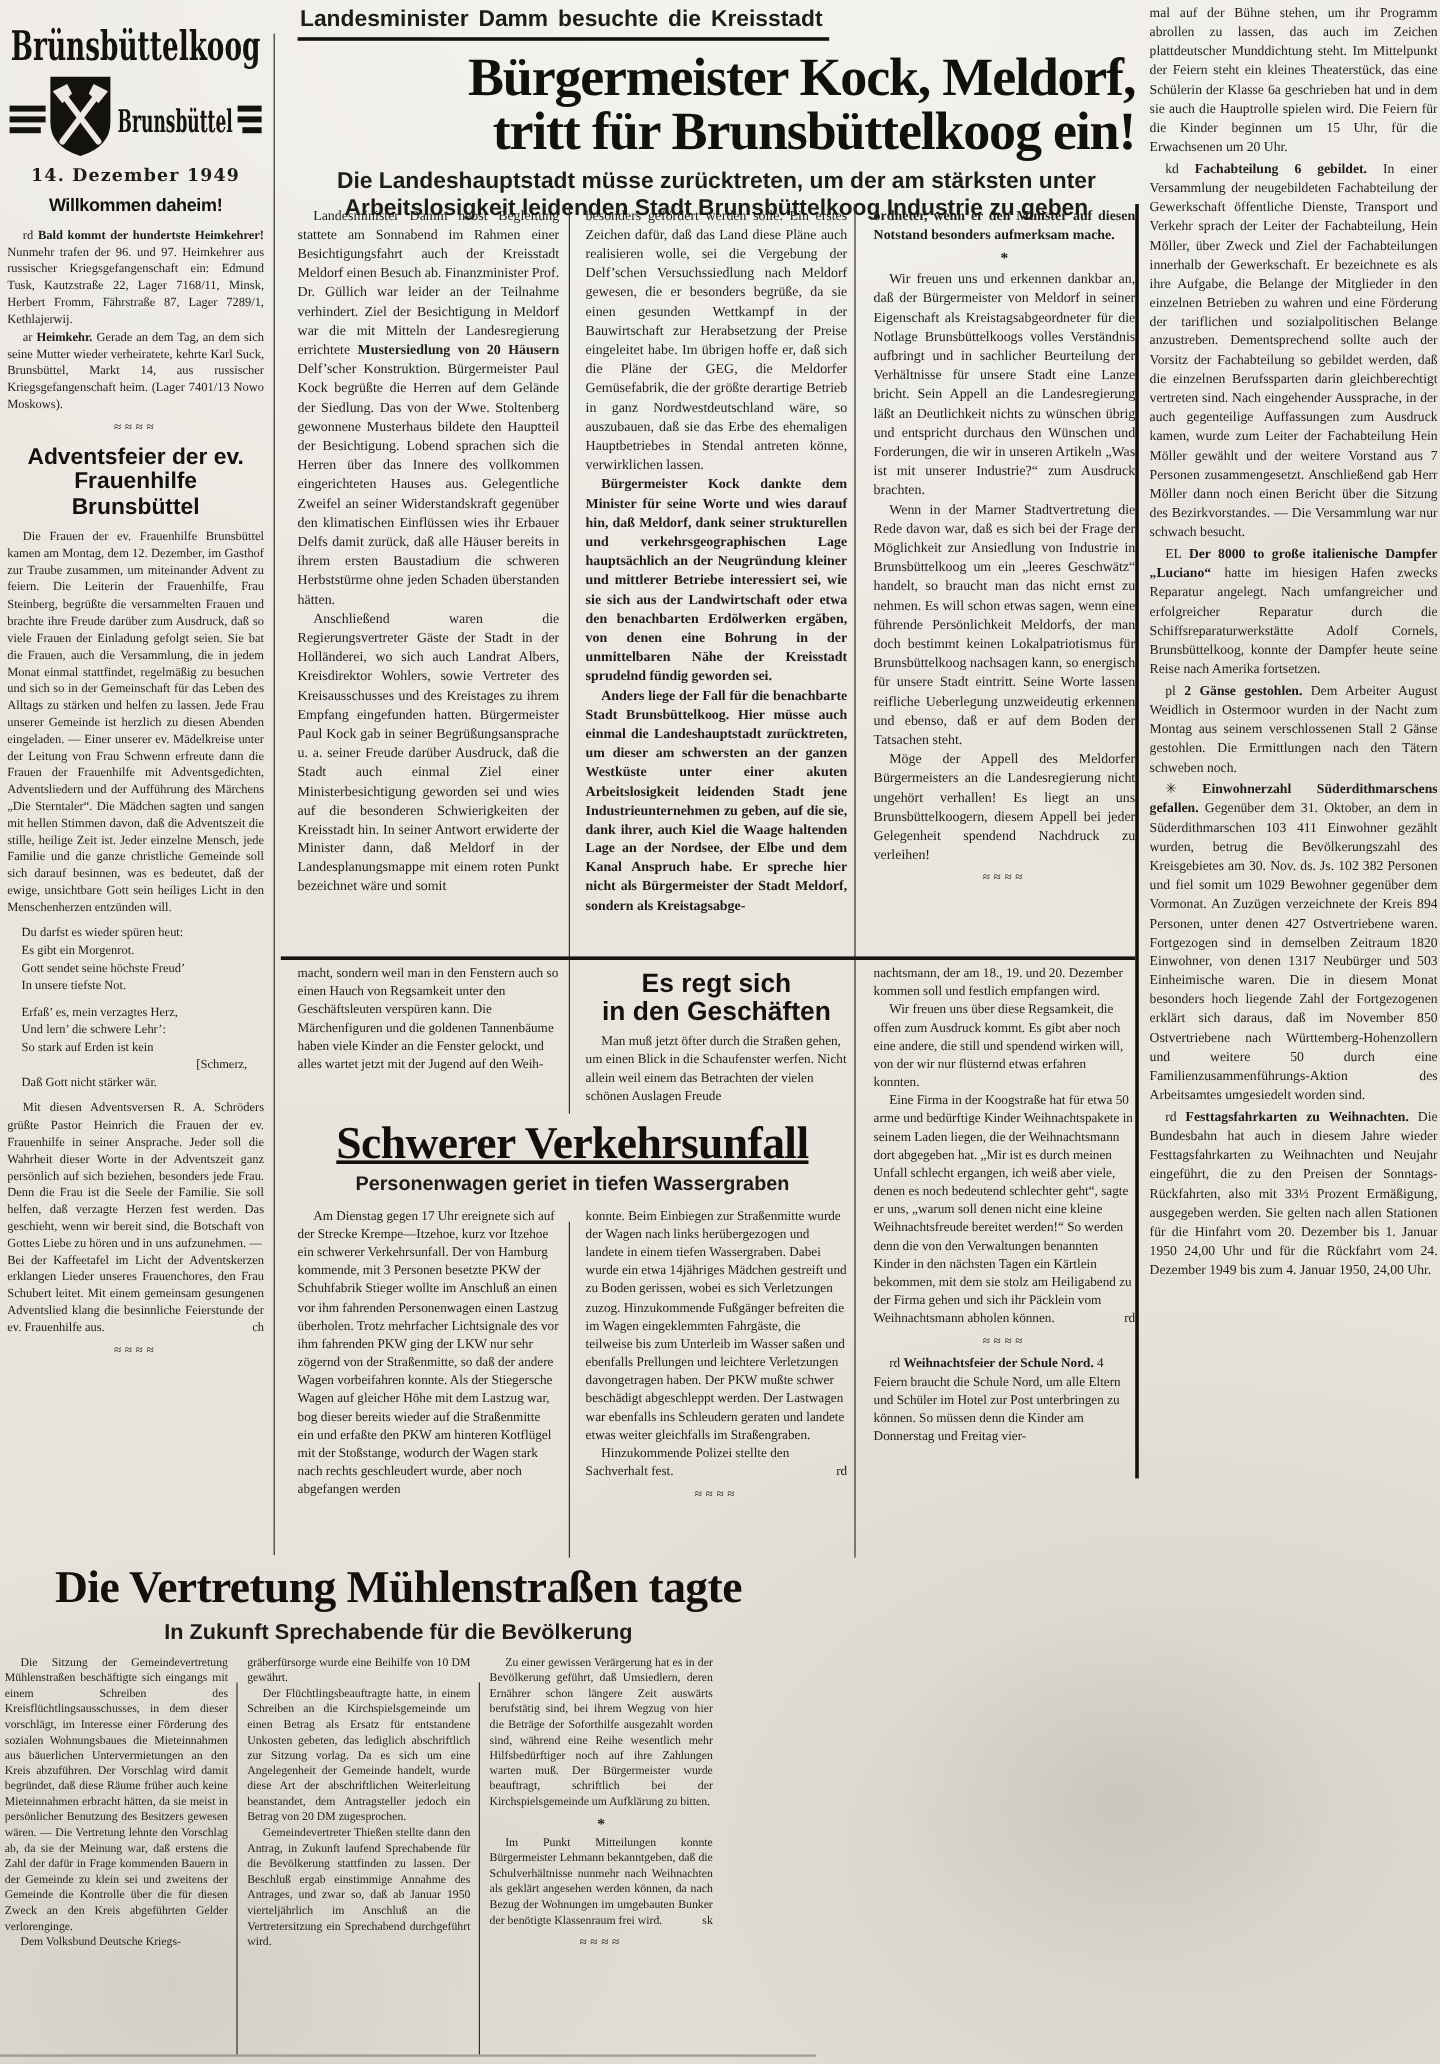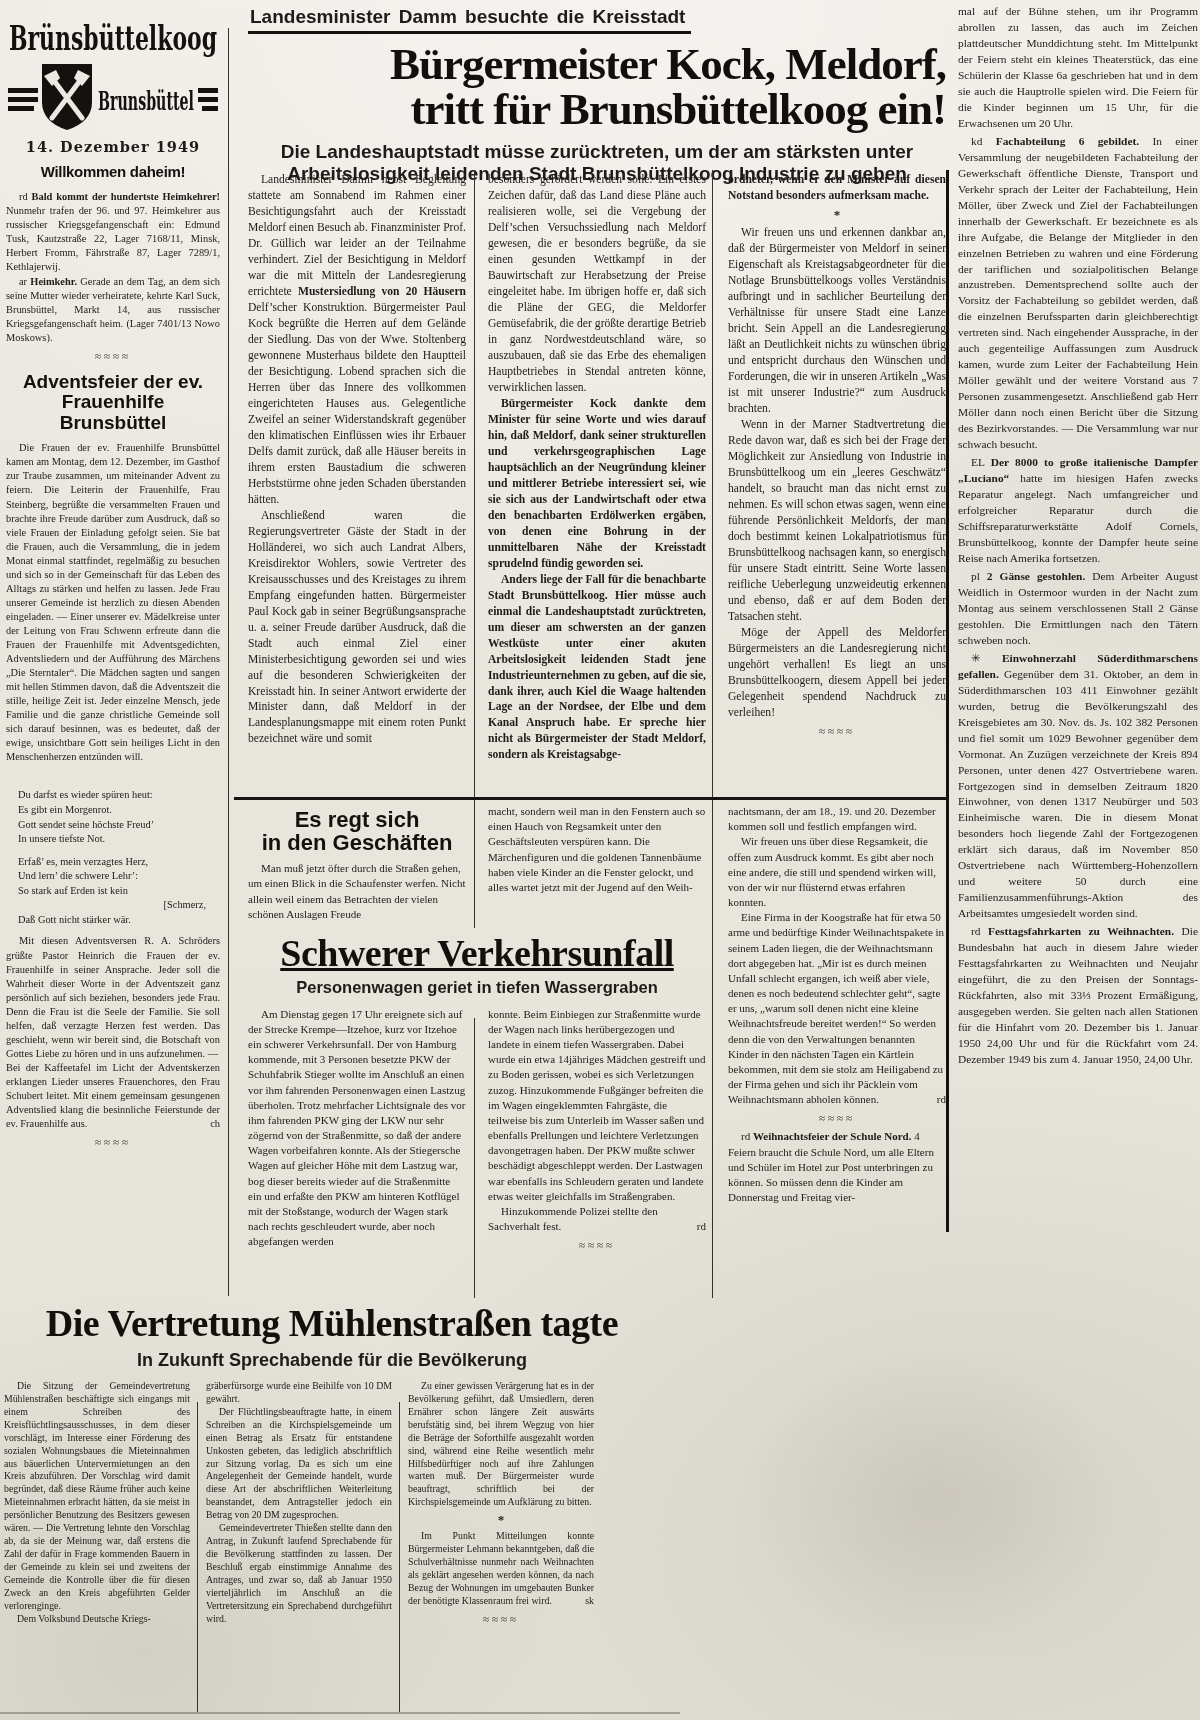--- a/index.html
+++ b/index.html
@@ -25,21 +25,21 @@
     font-weight:bold;font-size:14.5px;letter-spacing:1px;font-family:"DejaVu Serif",serif;}
   
   .copy{font-size:11.6px;line-height:1.38;text-align:justify;hyphens:auto;}
   .para{margin:0;text-indent:13px;}
   .para.ni{text-indent:0;}
   .para.ball{font-weight:bold;}
   .plead{font-weight:normal;}
   .sig{float:right;padding-left:10px;}
   .squig{text-align:center;letter-spacing:3px;font-size:11px;line-height:1;margin:6px 0 5px;color:#26231e;}
   .starline{text-align:center;font-weight:bold;font-size:13px;line-height:1;margin:4px 0;}
-  .poem{margin:24px 0 7px 12px;line-height:1.4;}
+  .poem{margin:7px 0 7px 12px;line-height:1.4;}
   .poem .turn{text-align:right;padding-right:14px;}
   .poem .gap{height:8px;}
   
   .left-col{left:6px;top:160px;width:214px;height:1138px;overflow:hidden;font-size:10.4px;line-height:1.35;text-align:justify;}
   .h-sans{font-family:"Liberation Sans",sans-serif;font-weight:bold;color:#14120e;}
   .h-a1{font-size:15px;text-align:center;margin:2px 0 8px;letter-spacing:-.3px;}
   .h-a2{font-size:19px;text-align:center;line-height:1.08;margin:10px 0 8px;}
   
   .lead-head{left:248px;top:6px;width:698px;}
   .kicker{display:inline-block;font-family:"Liberation Sans",sans-serif;font-weight:bold;
@@ -162,28 +162,28 @@
         <p class="para">Wenn in der Marner Stadtvertretung die Rede davon war, daß es sich bei der Frage der Möglichkeit zur Ansiedlung von Industrie in Brunsbüttelkoog um ein „leeres Geschwätz“ handelt, so braucht man das nicht ernst zu nehmen. Es will schon etwas sagen, wenn eine führende Persönlichkeit Meldorfs, der man doch bestimmt keinen Lokalpatriotismus für Brunsbüttelkoog nachsagen kann, so energisch für unsere Stadt eintritt. Seine Worte lassen reifliche Ueberlegung unzweideutig erkennen und ebenso, daß er auf dem Boden der Tatsachen steht.</p>
         <p class="para">Möge der Appell des Meldorfer Bürgermeisters an die Landesregierung nicht ungehört verhallen! Es liegt an uns Brunsbüttelkoogern, diesem Appell bei jeder Gelegenheit spendend Nachdruck zu verleihen!</p>
         <div class="squig">≈≈≈≈</div>
       </div>
   </div>
 
   <div class="abs mid">
     <div class="mid-left">
       <div class="shops-row">
         <div class="mcol">
+            <p class="para ni">macht, sondern weil man in den Fenstern auch so einen Hauch von Regsamkeit unter den Geschäftsleuten verspüren kann. Die Märchenfiguren und die goldenen Tannenbäume haben viele Kinder an die Fenster gelockt, und alles wartet jetzt mit der Jugend auf den Weih-</p>
+          </div>
+        <div class="mcol">
           <h3 class="h-sans h-shops"><span>Es regt sich</span><br><span>in den Geschäften</span></h3>
           <div>
               <p class="para">Man muß jetzt öfter durch die Straßen gehen, um einen Blick in die Schaufenster werfen. Nicht allein weil einem das Betrachten der vielen schönen Auslagen Freude</p>
             </div>
         </div>
-        <div class="mcol">
-            <p class="para ni">macht, sondern weil man in den Fenstern auch so einen Hauch von Regsamkeit unter den Geschäftsleuten verspüren kann. Die Märchenfiguren und die goldenen Tannenbäume haben viele Kinder an die Fenster gelockt, und alles wartet jetzt mit der Jugend auf den Weih-</p>
-          </div>
       </div>
       <div class="acc-head">
         <h2 class="acc-h1">Schwerer Verkehrsunfall</h2>
         <div class="acc-sub">Personenwagen geriet in tiefen Wassergraben</div>
       </div>
       <div class="acc-row">
         <div class="mcol">
             <p class="para">Am Dienstag gegen 17 Uhr ereignete sich auf der Strecke Krempe—Itzehoe, kurz vor Itzehoe ein schwerer Verkehrsunfall. Der von Hamburg kommende, mit 3 Personen besetzte PKW der Schuhfabrik Stieger wollte im Anschluß an einen vor ihm fahrenden Personenwagen einen Lastzug überholen. Trotz mehrfacher Lichtsignale des vor ihm fahrenden PKW ging der LKW nur sehr zögernd von der Straßenmitte, so daß der andere Wagen vorbeifahren konnte. Als der Stiegersche Wagen auf gleicher Höhe mit dem Lastzug war, bog dieser bereits wieder auf die Straßenmitte ein und erfaßte den PKW am hinteren Kotflügel mit der Stoßstange, wodurch der Wagen stark nach rechts geschleudert wurde, aber noch abgefangen werden</p>
           </div>
         <div class="mcol">

